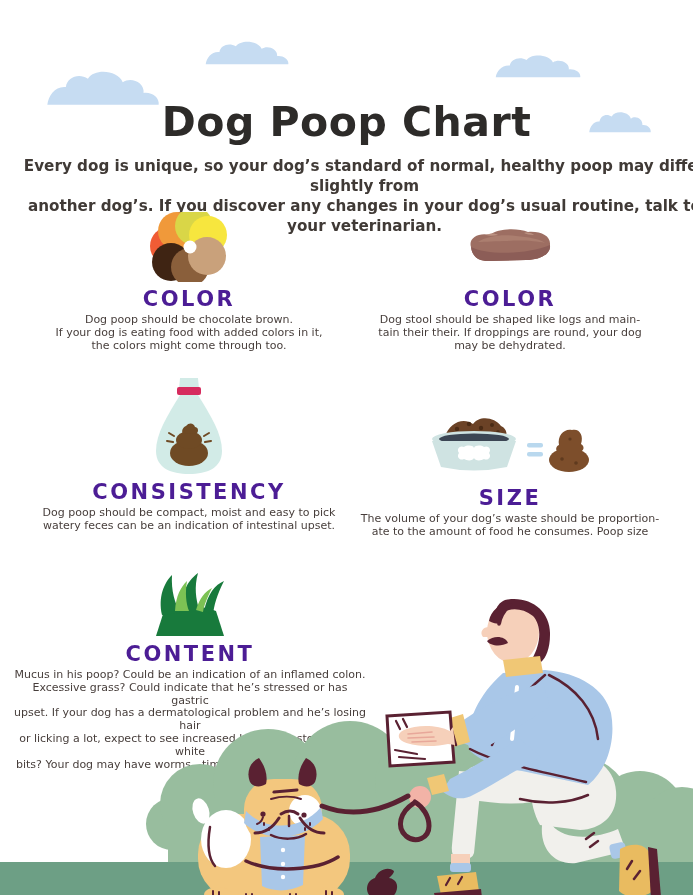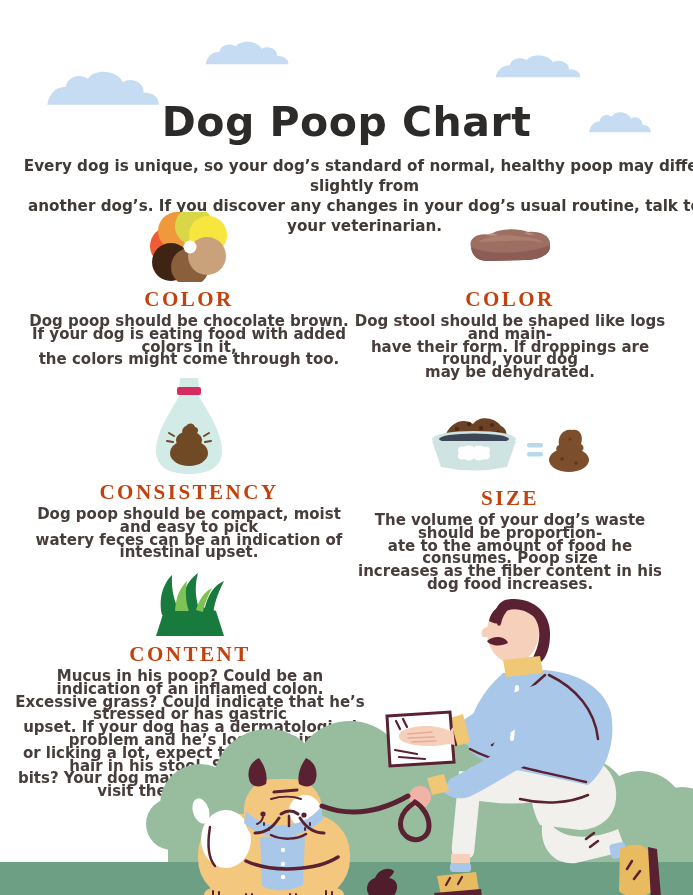--- a/index.html
+++ b/index.html
@@ -5,22 +5,22 @@
   html,body{margin:0;padding:0;background:#fff;}
   .page{position:relative;width:693px;height:895px;background:#ffffff;overflow:hidden;
         font-family:"DejaVu Sans","Liberation Sans",sans-serif;color:#3c3633;margin-top:14px;}
   .cloud{position:absolute;}
   .title{position:absolute;top:84px;left:0;width:100%;text-align:center;
          font-size:41px;font-weight:800;color:#2d2b29;letter-spacing:.5px;}
   .intro{position:absolute;top:142px;left:0;width:100%;text-align:center;
          font-size:15.2px;line-height:20px;font-weight:600;color:#403a36;padding-left:18px;}
   .sec{position:absolute;text-align:center;}
   .sec .iconbox{display:flex;align-items:flex-end;justify-content:center;}
-  .sec h2{margin:5px 0 3px 0;font-size:21px;font-weight:800;letter-spacing:2.5px;color:#c2410c;font-family:Liberation Serif, serif;}
-  .sec .body{font-size:15px;line-height:12.8px;font-weight:700;color:#473e3b;}
+  .sec h2{margin:5px 0 3px 0;font-size:21px;font-weight:800;letter-spacing:2.5px;color:#4c1d95;}
+  .sec .body{font-size:11px;line-height:12.8px;font-weight:400;color:#473e3b;}
   .sec-color{left:29px;top:196px;width:320px;}
   .sec-shape{left:350px;top:196px;width:320px;}
   .sec-consistency{left:29px;top:364px;width:320px;text-align:center;}
   .sec-size{left:350px;top:364px;width:320px;}
   .sec-content{left:14px;top:558px;width:352px;}
   .row1 .iconbox{height:72px;}
   .row2 .iconbox{height:97px;}
   .row3 .iconbox{height:65px;}
   .illustration{position:absolute;left:0;top:585px;width:693px;height:310px;}
 </style>
@@ -76,21 +76,21 @@
         <path d="M5,20 C2,11 13,5 24,8 C32,1 52,1 62,5 C75,4 85,9 84,18 C85,27 74,33 60,33 L25,34 C12,35 6,29 5,20 Z" fill="#9d6e62"></path>
         <path d="M5,20 C20,28 60,28 84,18 C85,27 74,33 60,33 L25,34 C12,35 6,29 5,20 Z" fill="#8c5d57"></path>
         <path d="M12,15 C20,9 38,7 50,9 C62,10 74,12 79,16 C70,14 55,13 42,14 C30,14 19,15 12,15 Z" fill="#ab7e6f"></path>
         <path d="M20,8 C24,6 29,6 32,8 C28,9 23,9 20,8 Z" fill="#bb9181"></path>
         <path d="M58,6 C62,5 66,6 68,8 C64,8 60,7 58,6 Z" fill="#bb9181"></path>
       </svg>
     </div>
     <h2>COLOR</h2>
     <div class="body">
       <div>Dog stool should be shaped like logs and main-</div>
-      <div>have their form. If droppings are round, your dog</div>
+      <div>tain their their. If droppings are round, your dog</div>
       <div>may be dehydrated.</div>
     </div>
   </div>
 
   <div class="sec sec-consistency row2">
     <div class="iconbox">
       <svg width="72" height="97" viewBox="0 0 72 97">
         <path d="M27,0 L45,0 L46,11 L26,11 Z" fill="#d2ebe7"></path>
         <rect x="24" y="9" width="24" height="8" rx="2" fill="#d62b5e"></rect>
         <path d="M27,17 L45,17 C58,38 69,56 69,73 C69,90 54,96 36,96 C18,96 3,90 3,73 C3,56 14,38 27,17 Z" fill="#d2ebe7"></path>
@@ -137,21 +137,20 @@
           <circle cx="133" cy="44" r="1.8"></circle>
             <circle cx="147" cy="48" r="1.8"></circle>
             <circle cx="141" cy="24" r="1.6"></circle>
         </g>
       </svg>
     </div>
     <h2>SIZE</h2>
     <div class="body">
       <div>The volume of your dog’s waste should be proportion-</div>
       <div>ate to the amount of food he consumes. Poop size</div>
-      <div>increases as the fiber content in his dog food increases.</div>
     </div>
   </div>
 
   <div class="sec sec-content row3">
     <div class="iconbox">
       <svg width="76" height="64" viewBox="0 0 76 64">
         <g fill="#187a3c">
           <path d="M4,63 H72 L64,38 Q38,28 12,38 Z"></path>
           <path d="M10,42 C6,24 12,10 20,2 C19,18 23,30 28,40 Z"></path>
           <path d="M30,36 C30,16 37,7 46,0 C42,14 44,26 47,36 Z"></path>

